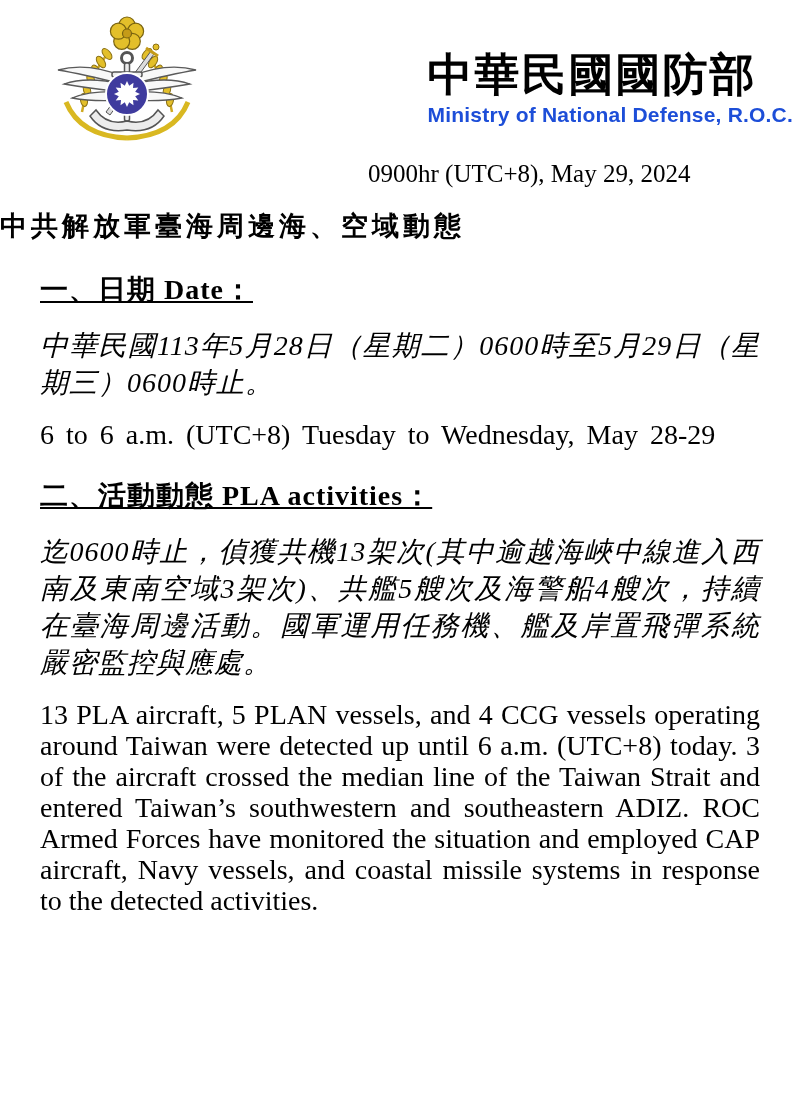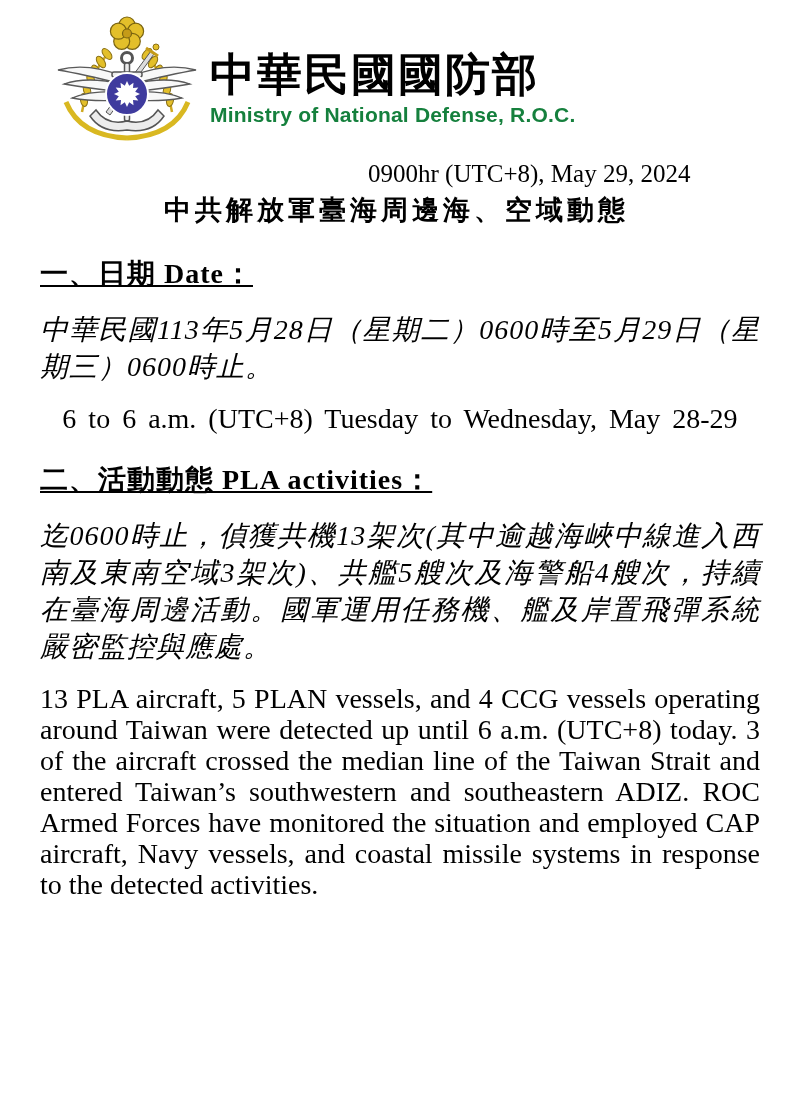--- a/index.html
+++ b/index.html
@@ -1,36 +1,36 @@
 <!DOCTYPE html>
 <html><head>
 <meta charset="utf-8">
 <style>
   html,body{margin:0;padding:0;background:#ffffff;}
   .page{
     position:relative;width:793px;height:1115px;background:#ffffff;overflow:hidden;
     font-family:"Liberation Serif","DejaVu Serif",serif;color:#000;
   }
-  .header{display:flex;align-items:flex-start;padding:14px 0 0 52px;}
+  .header{display:flex;align-items:flex-start;padding:14px 0 0 52px;justify-content:space-between;}
   .emblem{width:150px;height:138px;flex:0 0 auto;}
   .org-block{margin-left:8px;padding-top:36px;}
   .org-zh{font-size:45px;font-weight:600;letter-spacing:2px;line-height:1.15;white-space:nowrap;}
   .org-en{font-family:"Liberation Sans","DejaVu Sans",sans-serif;font-size:21px;font-weight:bold;
-          color:#15803d;letter-spacing:0.2px;margin-top:1px;white-space:nowrap;}
+          color:#1d4ed8;letter-spacing:0.2px;margin-top:1px;white-space:nowrap;}
   .release{margin:6px 30px 0 368px;font-size:25px;line-height:31px;}
   .release .zh{letter-spacing:1px;white-space:nowrap;}
   .release .en{white-space:nowrap;}
-  .doc-title{text-align:center;margin-top:4px;font-weight:bold;line-height:1.3;}
+  .doc-title{text-align:left;margin-top:20px;font-weight:bold;line-height:1.3;}
   .doc-title .zh{font-size:27px;letter-spacing:4px;}
   .doc-title .en{font-size:28px;letter-spacing:0px;}
   .content{margin:0 33px 0 40px;}
   .sec-heading{font-size:28px;font-weight:bold;margin-top:27px;letter-spacing:1px;text-decoration:underline;}
   .para-zh{font-size:28px;line-height:37px;text-align:justify;margin-top:18px;letter-spacing:1px;font-style:italic;}
   .para-en{font-size:28px;line-height:31px;text-align:justify;margin-top:18px;}
-  .para-en.single-line{text-align:center;word-spacing:5px;white-space:nowrap;}
+  .para-en.single-line{text-align:left;word-spacing:5px;white-space:nowrap;}
 </style>
 </head>
 <body>
 
 <div class="page">
 
   <div class="header">
     <svg class="emblem" viewBox="0 0 150 138" aria-hidden="true">
 
       <g stroke="#8a7015" stroke-width="1" fill="#e3bf2a">

